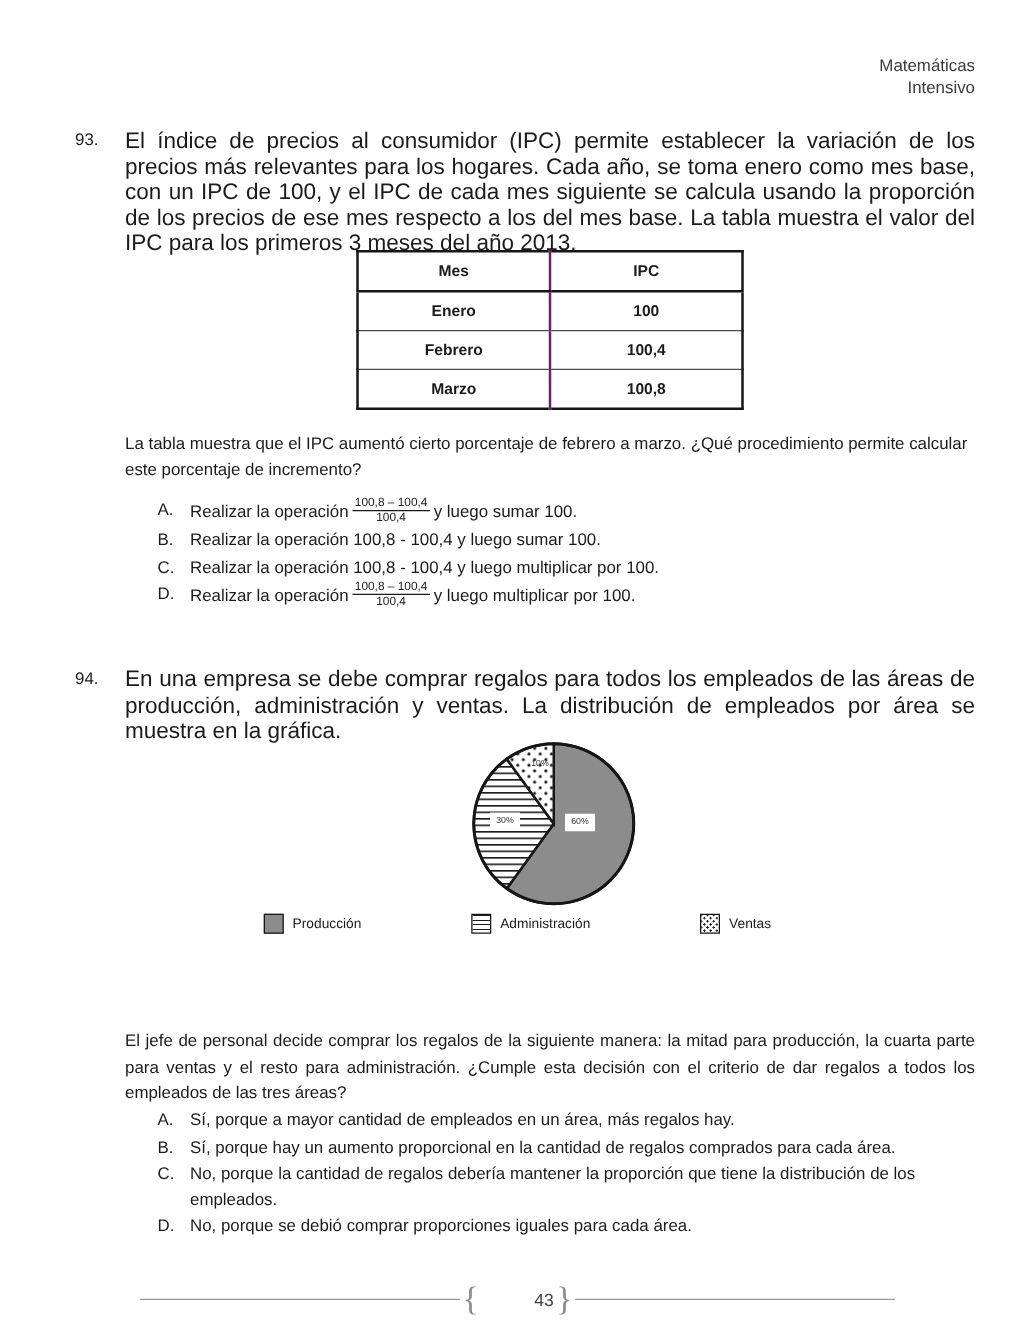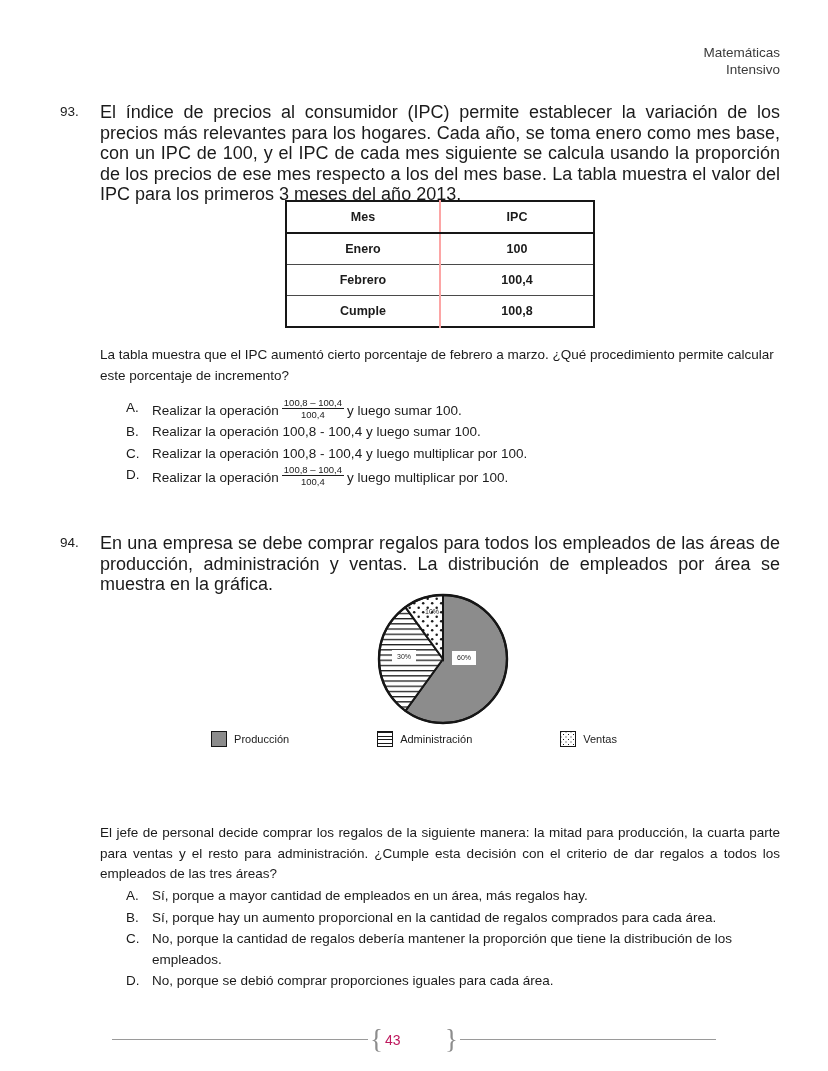--- a/index.html
+++ b/index.html
@@ -130,21 +130,21 @@
     color: #1b1b1b;
     padding: 0;
   }
   table.ipc th {
     font-weight: bold;
     border-bottom: 2px solid #161616;
   }
   table.ipc tr td:first-child,
   table.ipc tr th:first-child {
     border-left: none;
-    border-right: 2px solid #fca5a5;
+    border-right: 2px solid #701a75;
   }
   table.ipc tr td:last-child,
   table.ipc tr th:last-child {
     border-right: none;
   }
   table.ipc tr:first-child th { border-top: none; }
   table.ipc tr:last-child td { border-bottom: none; }
 
   
   .chart-area {
@@ -233,23 +233,23 @@
   }
   .brace {
     font-size: 27px;
     color: #8d8d8d;
     font-family: "Liberation Serif", serif;
     line-height: 1;
     padding: 0 2px;
   }
   .page-no {
     font-size: 14px;
-    color: #be185d;
+    color: #404040;
     width: 58px;
-    text-align: left;
+    text-align: right;
   }
 </style>
 </head>
 <body>
 
 <div class="page">
 
   <div class="header">
     <div>Matemáticas</div>
     <div>Intensivo</div>
@@ -271,21 +271,21 @@
       </tr>
       <tr>
         <td>Enero</td>
         <td>100</td>
       </tr>
       <tr>
         <td>Febrero</td>
         <td>100,4</td>
       </tr>
       <tr>
-        <td>Cumple</td>
+        <td>Marzo</td>
         <td>100,8</td>
       </tr>
     </tbody>
       </table>
   </div>
 
   <div class="subtext" style="top:345px;">La tabla muestra que el IPC aumentó cierto porcentaje de febrero a marzo. ¿Qué procedimiento permite calcular este porcentaje de incremento?</div>
 
   <div class="options" style="top:398px;">
 

